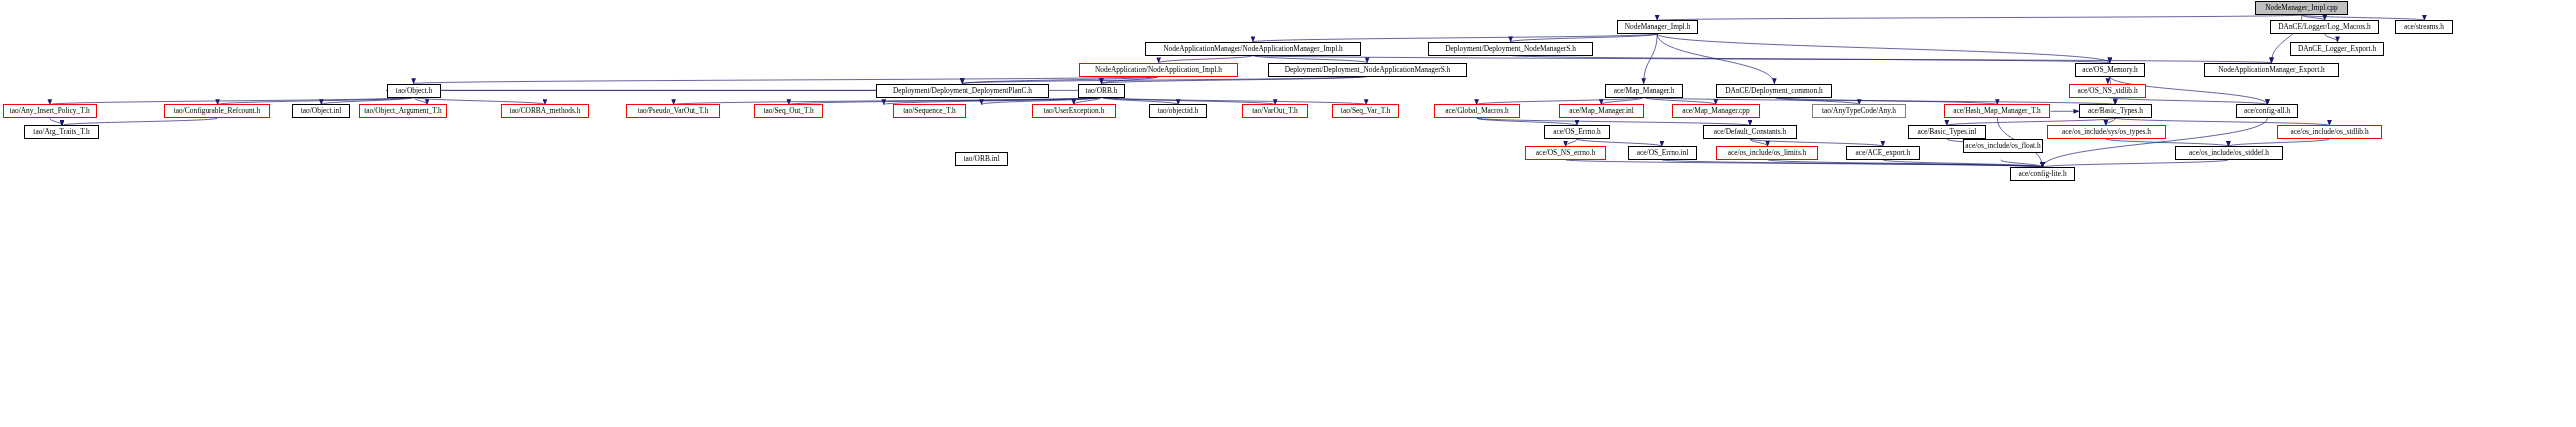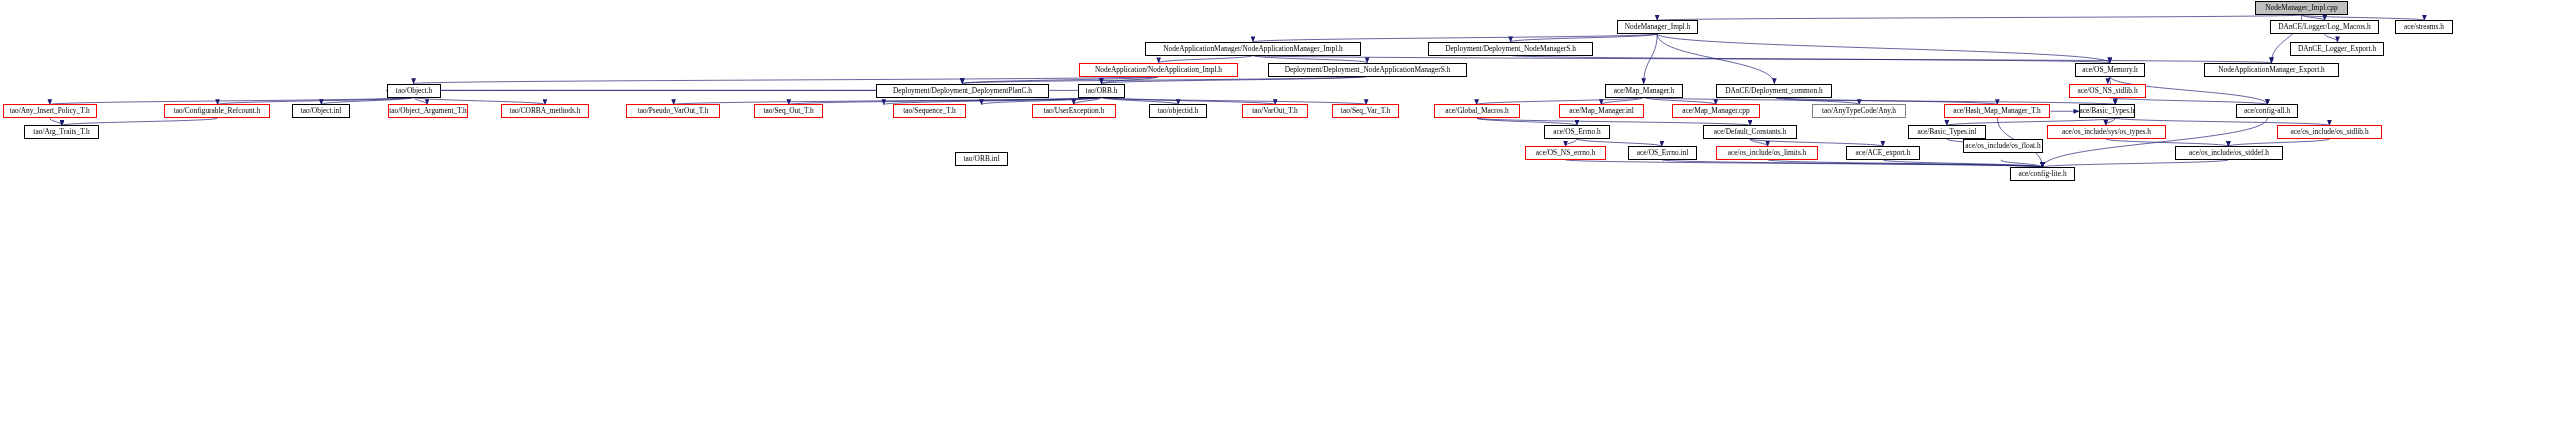--- a/index.html
+++ b/index.html
@@ -161,21 +161,21 @@
       </div>
       <div class="node red" style="left: 2.7px; top: 104px; width: 94px;">
         <span>tao/Any_Insert_Policy_T.h</span>
       </div>
       <div class="node red" style="left: 164px; top: 104px; width: 106px;">
         <span>tao/Configurable_Refcount.h</span>
       </div>
       <div class="node" style="left: 292px; top: 104px; width: 58px;">
         <span>tao/Object.inl</span>
       </div>
-      <div class="node red" style="left: 388px; top: 104px; width: 80px;">
+      <div class="node red" style="left: 359px; top: 104px; width: 88px;">
         <span>tao/Object_Argument_T.h</span>
       </div>
       <div class="node red" style="left: 501px; top: 104px; width: 88px;">
         <span>tao/CORBA_methods.h</span>
       </div>
       <div class="node red" style="left: 626px; top: 104px; width: 94px;">
         <span>tao/Pseudo_VarOut_T.h</span>
       </div>
       <div class="node red" style="left: 754px; top: 104px; width: 69px;">
         <span>tao/Seq_Out_T.h</span>
@@ -206,21 +206,21 @@
       </div>
       <div class="node red" style="left: 1672px; top: 104px; width: 88px;">
         <span>ace/Map_Manager.cpp</span>
       </div>
       <div class="node gray" style="left: 1812px; top: 104px; width: 94px;">
         <span>tao/AnyTypeCode/Any.h</span>
       </div>
       <div class="node red" style="left: 1944px; top: 104px; width: 106px;">
         <span>ace/Hash_Map_Manager_T.h</span>
       </div>
-      <div class="node" style="left: 2079px; top: 104px; width: 56px;">
+      <div class="node" style="left: 2079px; top: 104px; width: 73px;">
         <span>ace/Basic_Types.h</span>
       </div>
       <div class="node" style="left: 1544px; top: 125px; width: 66px;">
         <span>ace/OS_Errno.h</span>
       </div>
       <div class="node" style="left: 1703px; top: 125px; width: 94px;">
         <span>ace/Default_Constants.h</span>
       </div>
       <div class="node" style="left: 1908px; top: 125px; width: 78px;">
         <span>ace/Basic_Types.inl</span>

